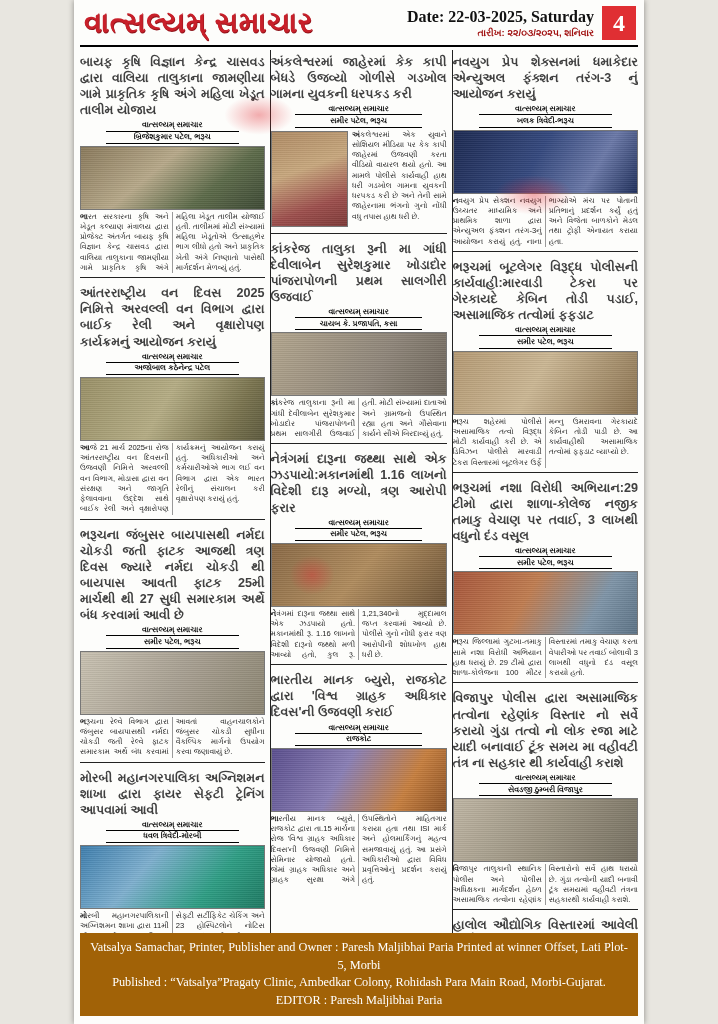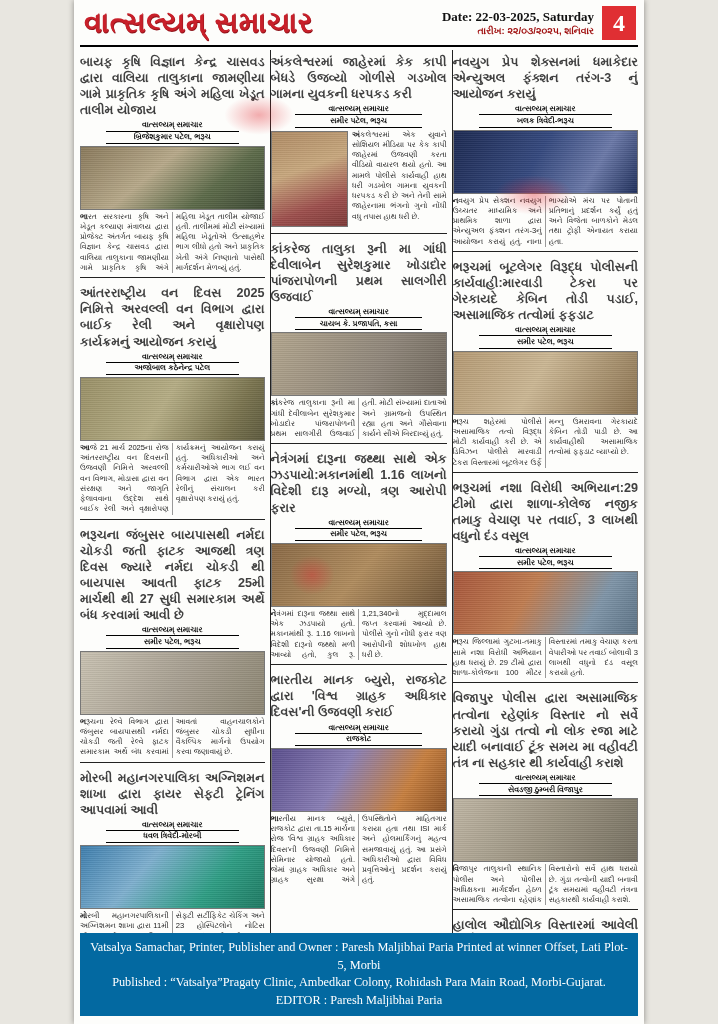--- a/index.html
+++ b/index.html
@@ -5,21 +5,21 @@
   html,body{margin:0;padding:0;background:#e8e6e0;}
   .page{position:relative;width:570px;height:1024px;margin:0 auto;background:#fdfdfb;
         font-family:"Liberation Sans",sans-serif;color:#111;overflow:hidden;
         box-shadow:0 0 6px rgba(0,0,0,.4);}
   
   .hdr{display:flex;align-items:center;height:44px;padding:2px 8px 0 10px;box-sizing:border-box;}
   .masthead{font-size:29px;font-weight:bold;color:#c8202a;letter-spacing:.5px;
             font-family:"Liberation Serif",serif;text-shadow:.5px .5px 0 #8e1118;}
   .hdr-spacer{flex:1;}
   .dateblock{text-align:right;margin-right:8px;line-height:1.25;}
-  .date-en{font-size:13px;font-weight:bold;font-family:"Liberation Serif",serif;color:#111;}
+  .date-en{font-size:16px;font-weight:bold;font-family:"Liberation Serif",serif;color:#111;}
   .date-gu{font-size:9.5px;font-weight:bold;color:#a11212;}
   .pagenum{width:34px;height:34px;background:#e02f33;color:#fff;font-size:24px;font-weight:bold;
            display:flex;align-items:center;justify-content:center;font-family:"Liberation Serif",serif;}
   .hdr-rule{height:2px;background:#000;margin:1px 6px 3px 6px;}
   
   .cols{display:flex;height:902px;padding:0 6px;box-sizing:border-box;}
   .col{overflow:hidden;box-sizing:border-box;}
   .col-0{width:238px;}
   .col-1{width:228px;}
   .col-2{width:240px;}
@@ -51,21 +51,21 @@
   .t-portrait{background:linear-gradient(160deg,#b08c66,#c8a87e 40%,#9d4f4d 75%,#7e3a38);}
   .t-crowd{background:linear-gradient(120deg,#b3a68e,#8f867a 60%,#6f675c);}
   .t-boxes{background:linear-gradient(130deg,#8a6a46,#b08c5e 50%,#6d5437);}
   .t-event-indoor{background:linear-gradient(120deg,#5b4f8e,#8a7fb5 40%,#c77f3f 75%,#8e5427);}
   .t-stage-night{background:linear-gradient(120deg,#1d2a52,#35497e 45%,#6b79a8 75%,#20305c);}
   .t-demolition{background:linear-gradient(120deg,#b59a74,#cbb794 45%,#8c7452);}
   .t-dirt-crowd{background:linear-gradient(120deg,#a8573c,#c07d51 40%,#7f95a8 75%,#5d7386);}
   .t-survey{background:linear-gradient(120deg,#bfb6a4,#98907e 55%,#767061);}
   .t-warehouse{background:linear-gradient(120deg,#44506e,#6d7a99 40%,#9aa3b8 70%,#55617f);}
   
-  .footer{position:absolute;left:6px;right:6px;bottom:8px;background:#0369a1;color:#fff;
+  .footer{position:absolute;left:6px;right:6px;bottom:8px;background:#a16207;color:#fff;
           text-align:center;padding:6px 10px;font-family:"Liberation Serif",serif;
           font-size:12.3px;line-height:1.45;}
   
   .stamp{position:absolute;background:radial-gradient(ellipse at center,rgba(224,40,48,.38),rgba(224,40,48,0) 70%);
          pointer-events:none;}
   .s1{left:150px;top:95px;width:70px;height:40px;}
   .s2{left:420px;top:175px;width:80px;height:40px;}
   .s3{left:668px;top:108px;width:50px;height:60px;}
   .s4{left:575px;top:285px;width:60px;height:36px;}
   .s5{left:690px;top:545px;width:34px;height:50px;}

